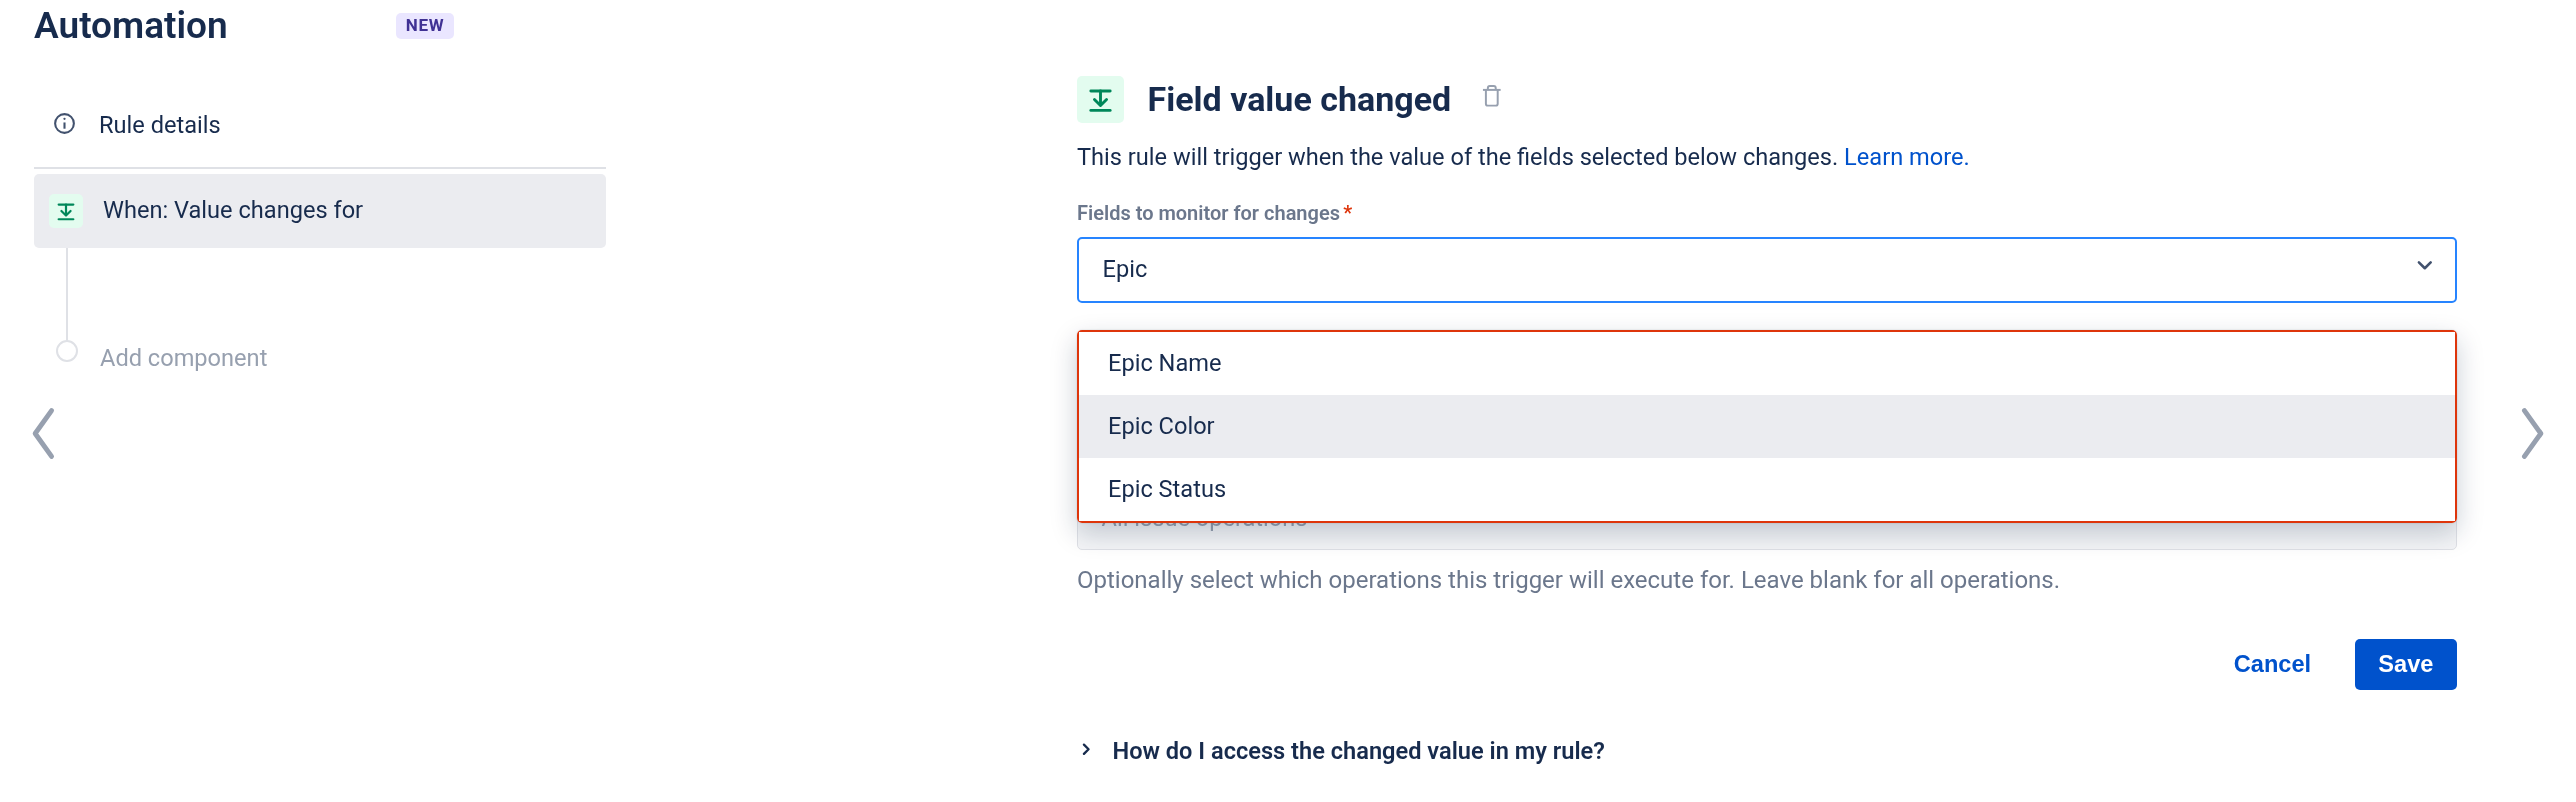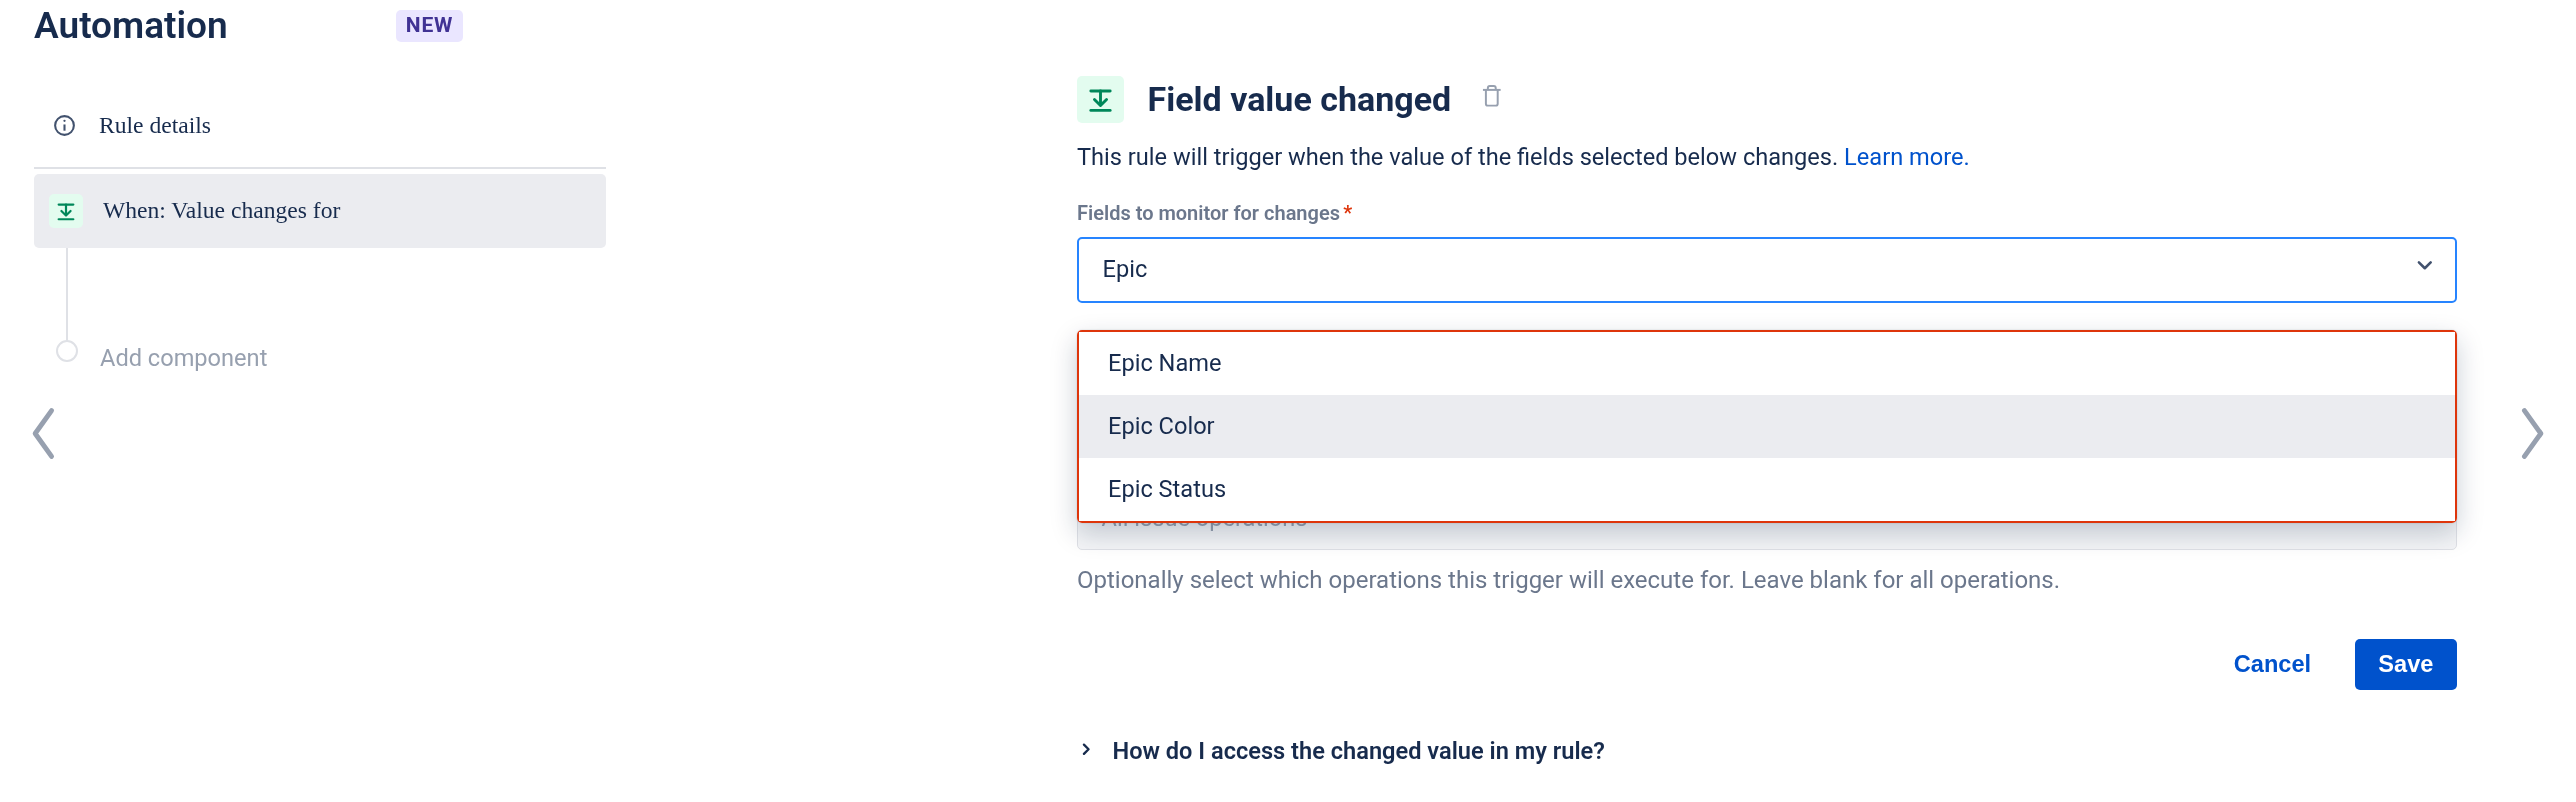--- a/index.html
+++ b/index.html
@@ -62,40 +62,39 @@
     margin-bottom:37px;
   }
   .page-title{
     font-size:37px;
     font-weight:600;
     color:var(--text);
   }
   .new-badge{
     background:var(--badge-bg);
     color:var(--badge-text);
-    font-size:21px;
+    font-size:17px;
     font-weight:700;
     letter-spacing:0.04em;
     padding:1px 10px;
     border-radius:5px;
   }
 
   .rule-nav{
     display:flex;
     flex-direction:column;
   }
   .rule-nav-item{
     display:flex;
-    align-items:center;
+    align-items:flex-start;
     gap:20px;
     padding:20px 17px 20px 15px;
     border-radius:5px;
     cursor:pointer;
     color:var(--text);
-    font-family:Liberation Serif, serif;
   }
   .rule-nav-item .icon-slot{
     width:30px;height:30px;display:flex;align-items:center;justify-content:center;flex:0 0 30px;
   }
   .rule-nav-item .icon-slot svg{display:block;}
   .rule-nav-separator{
     height:1.7px;background:var(--border);margin:5px 0;
   }
   .rule-nav-item.selected{
     background:var(--bg-selected);

